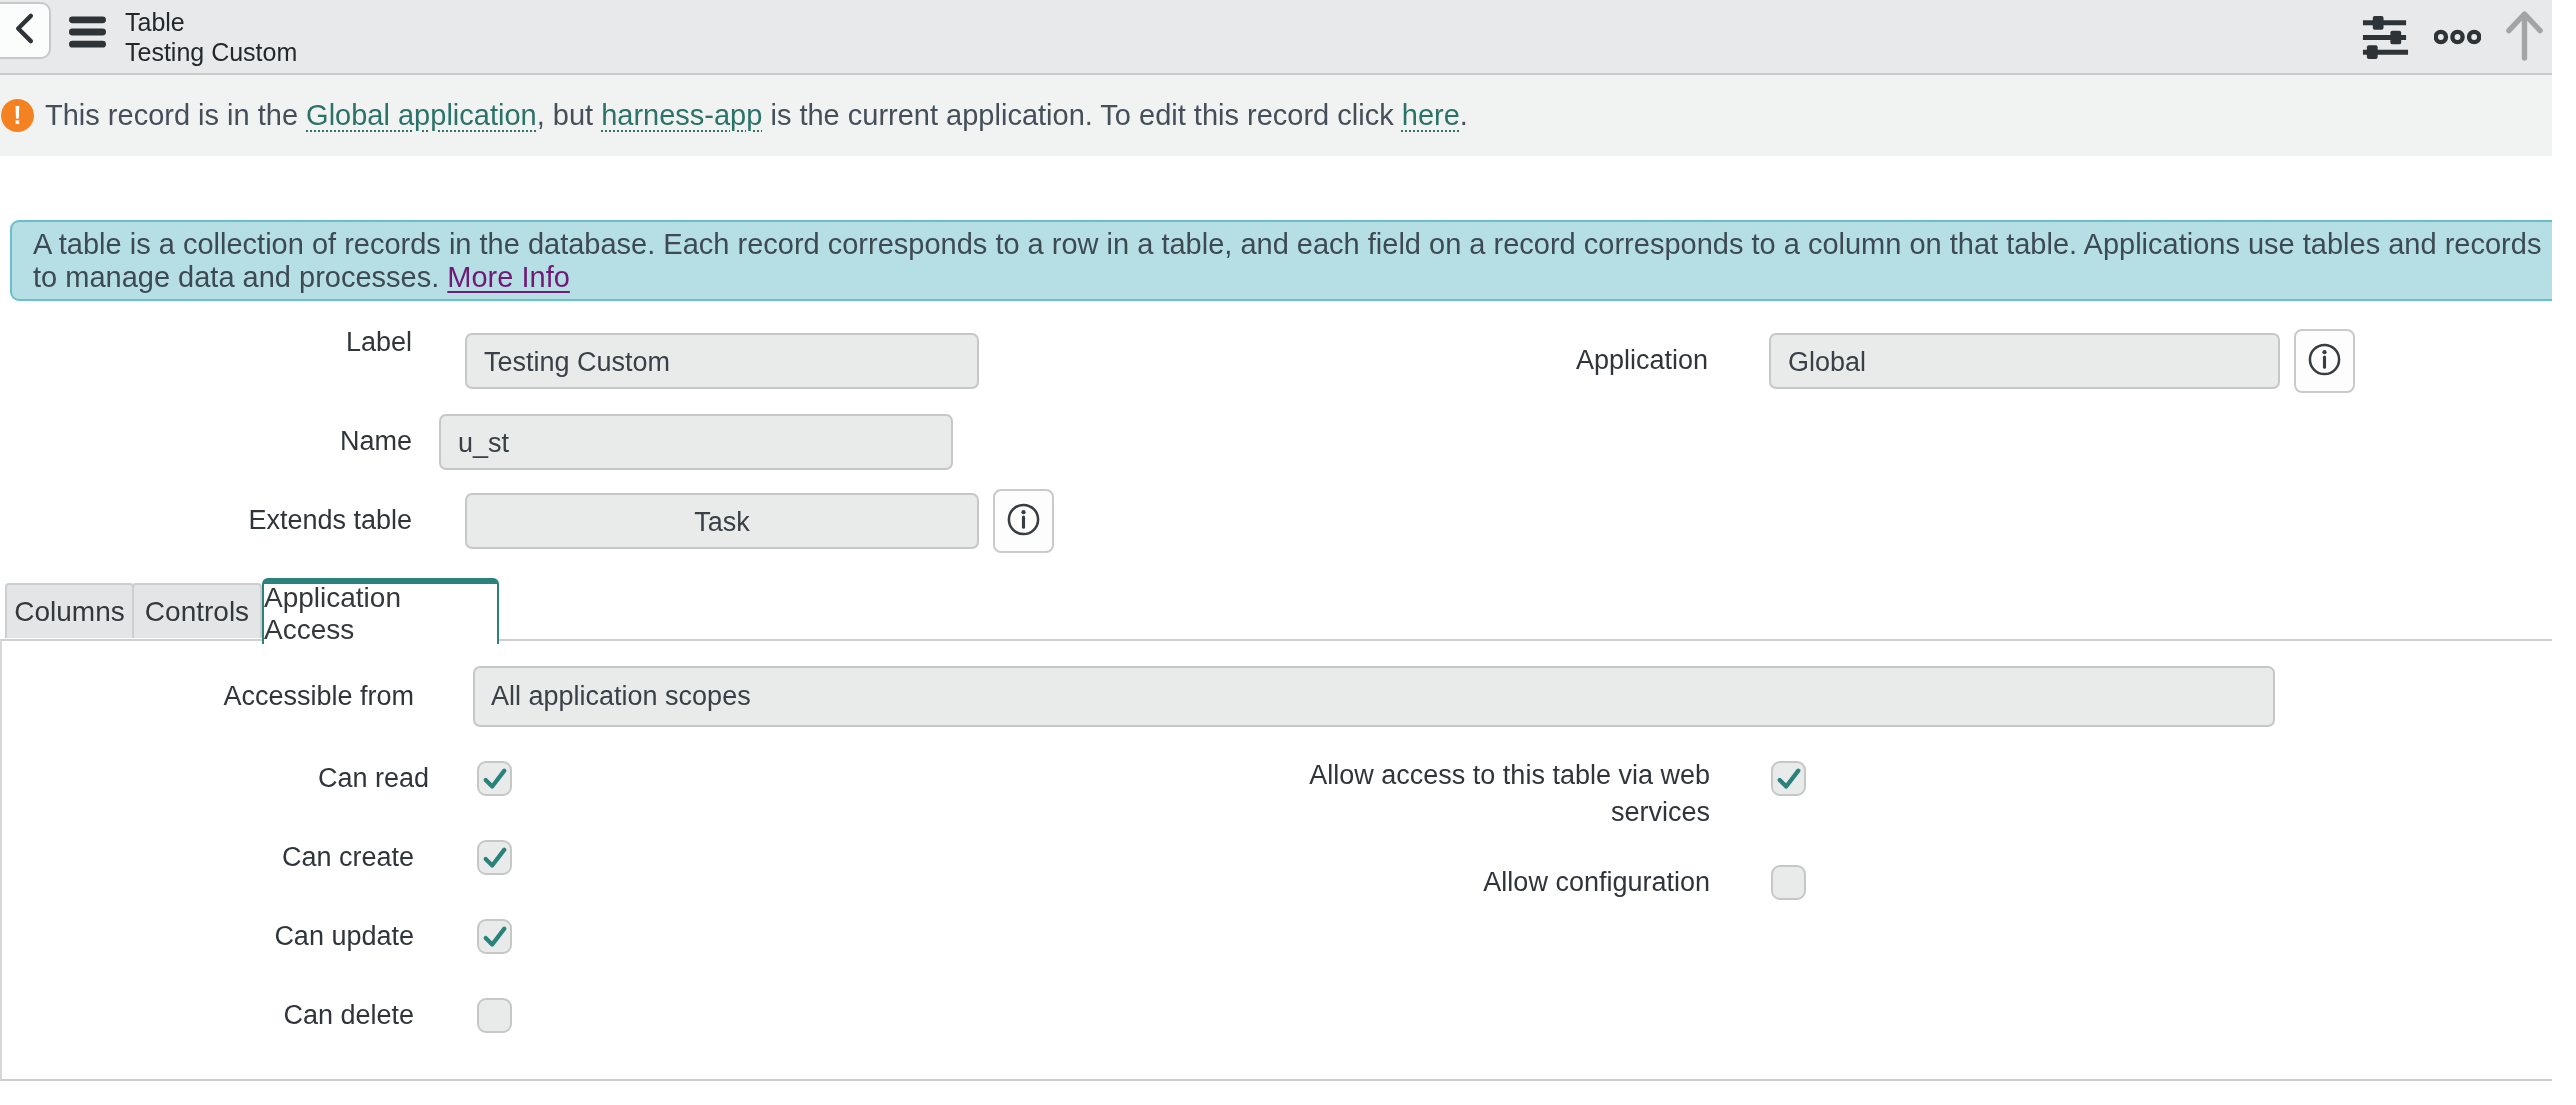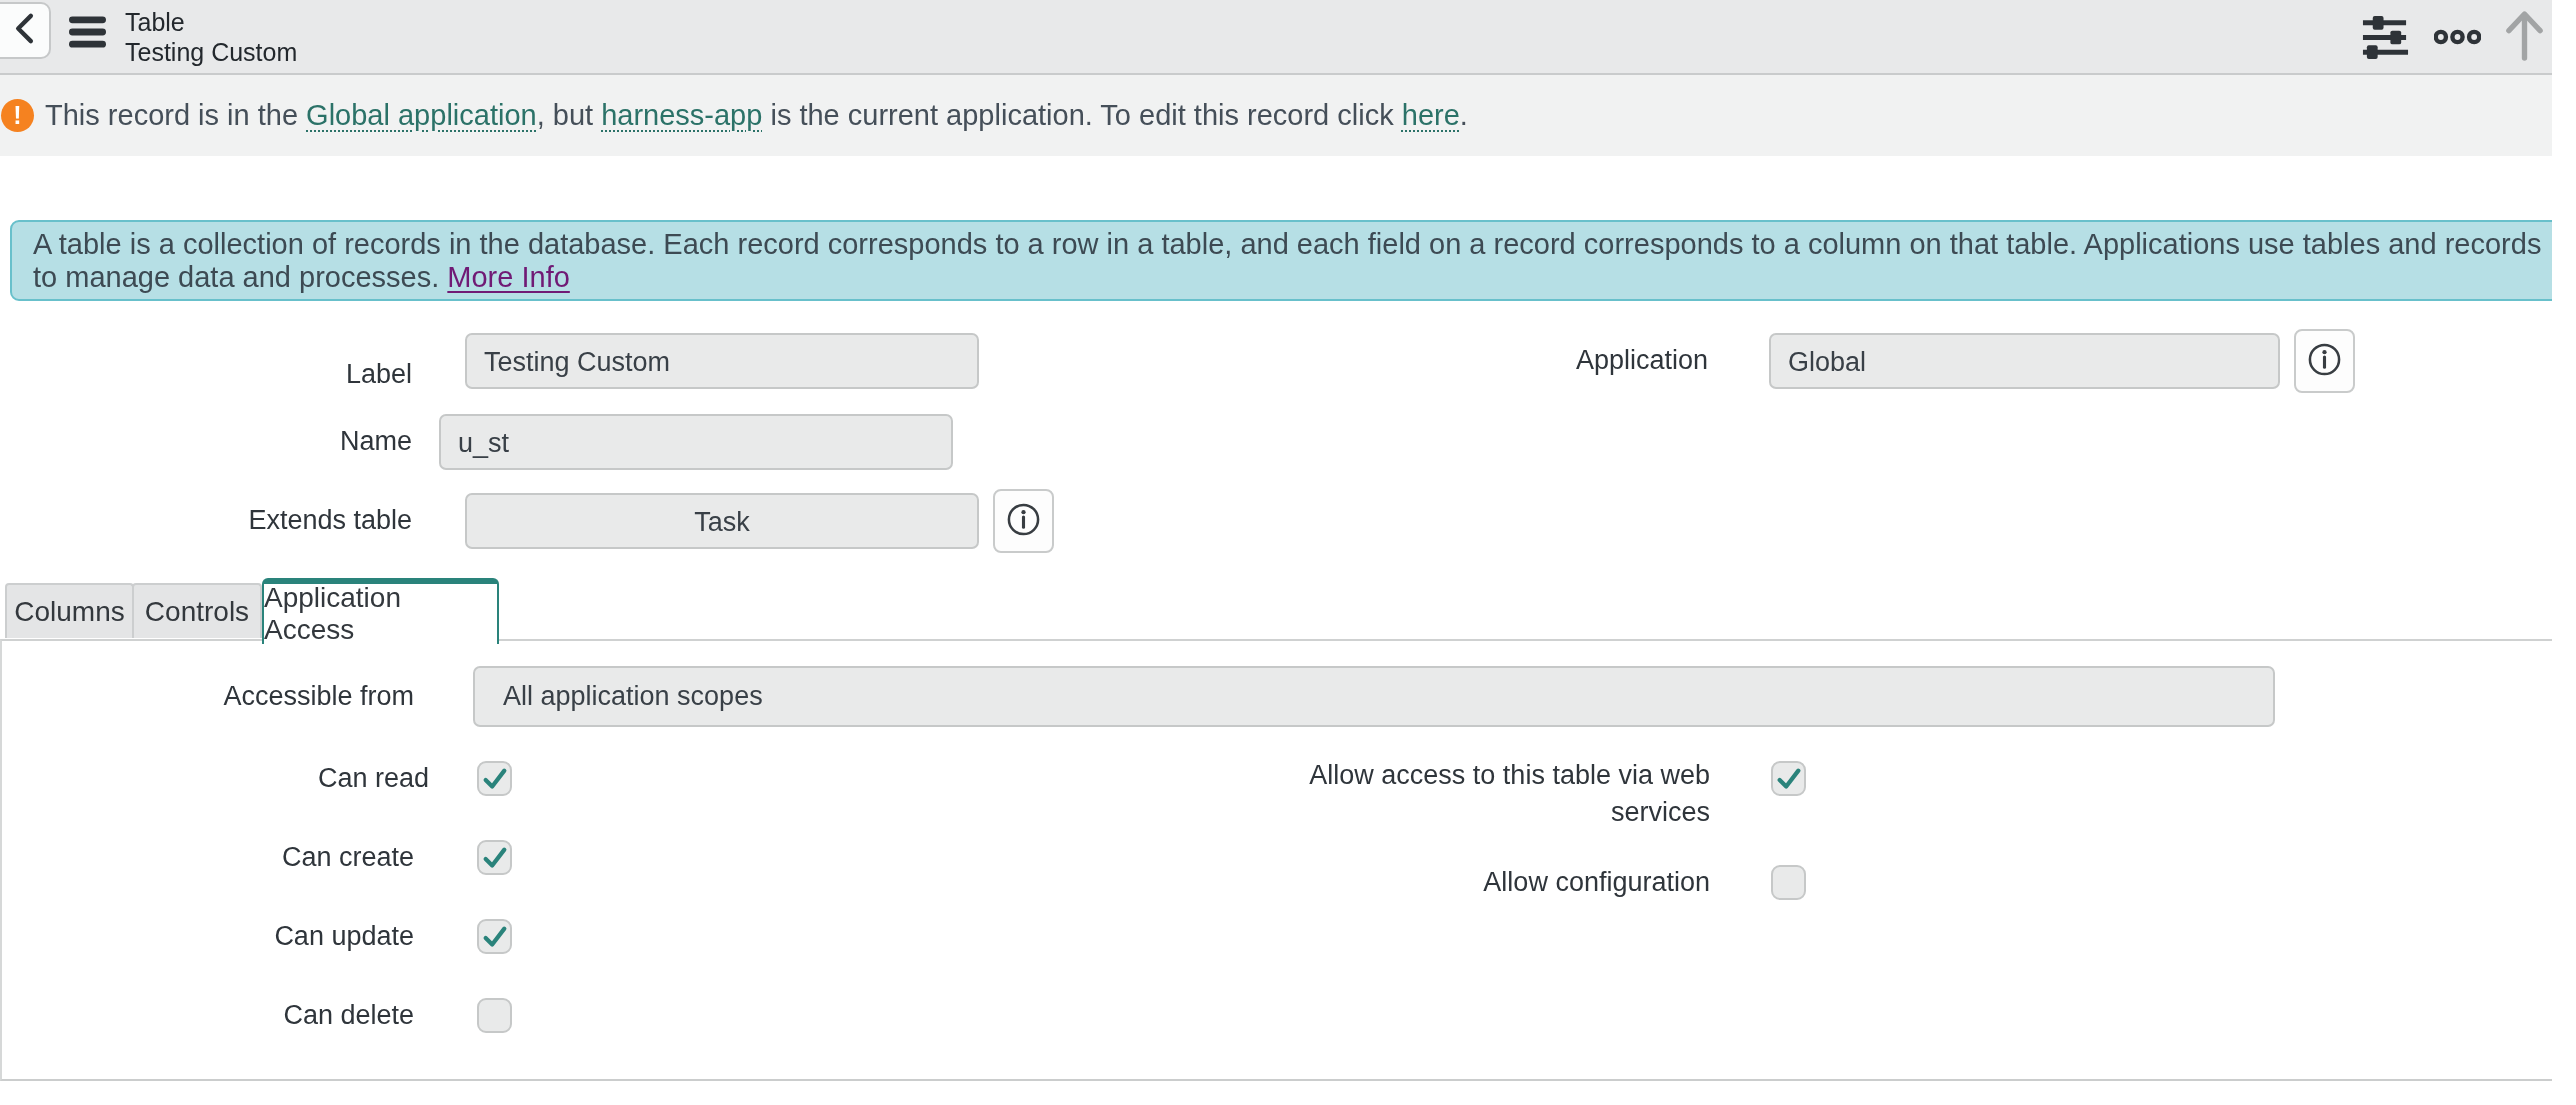--- a/index.html
+++ b/index.html
@@ -34,21 +34,21 @@
                  background:#b6dfe5; border:2px solid #68c0cb; border-radius:9px;
                  display:flex; align-items:center; padding:0 24px 0 21px;
                  font-size:29px; color:#3d4a53; }
   .info-banner a { color:#701a75; text-decoration:underline; text-underline-offset:4px; cursor:pointer; white-space:nowrap; }
 
   
   .fld-label { position:absolute; text-align:right; font-size:27px; color:#2f353b; }
   .fld-input { position:absolute; background:#e9eaea; border:2px solid #c6c8c8; border-radius:7px;
                font-size:27px; color:#394047; padding:0 17px; cursor:default; }
   .lh57 { line-height:54px; height:56px; }
-  .l-label  { left:0; top:347px; width:412px; }
+  .l-label  { left:0; top:315px; width:412px; }
   .i-label  { left:465px; top:333px; width:514px; }
   .l-name   { left:0; top:414px; width:412px; }
   .i-name   { left:439px; top:414px; width:514px; }
   .l-ext    { left:0; top:493px; width:412px;padding-left:28px; }
   .i-ext    { left:465px; top:493px; width:514px;text-align:center; }
   .l-app    { left:1281px; top:333px; width:427px; }
   .i-app    { left:1769px; top:333px; width:511px; }
   .info-btn { position:absolute; width:61px; height:64px; background:#fdfdfd;
               border:2px solid #c9cbcb; border-radius:8px;
               display:flex; align-items:center; justify-content:center; cursor:pointer; }
@@ -67,21 +67,21 @@
                 border-radius:6px 6px 0 0; z-index:2; }
 
   
   .content { position:absolute; left:0; top:639px; width:2576px; height:442px; background:#fff;
              border-top:2px solid #cfd1d1; border-bottom:2px solid #cbcdcd; border-left:2px solid #d6d8d8;
              z-index:1; }
   .c-label { position:absolute; text-align:right; font-size:27px; color:#2f353b; }
   .l-accfrom { left:0; top:25px; width:412px; line-height:61px; }
   .sel-accfrom { position:absolute; left:471px; top:25px; width:1802px; height:61px;
                  background:#e9eaea; border:2px solid #c6c8c8; border-radius:7px;
-                 font-size:27px; color:#394047; line-height:57px; padding:0 28px; cursor:pointer; }
+                 font-size:27px; color:#394047; line-height:57px; padding:0 16px; cursor:pointer; }
   .checkbox { position:absolute; width:35px; height:35px; background:#e9eaea;
               border:2px solid #c6c8c8; border-radius:9px;
               display:flex; align-items:center; justify-content:center; cursor:pointer; }
   .checkbox svg { display:none; }
   .checkbox.checked svg { display:block; }
   .cb-label { line-height:35px; }
   .l-read   { left:15px; top:120px; width:412px; }  .cb-read   { left:475px;  top:120px; }
   .l-create { left:0; top:199px; width:412px; }  .cb-create { left:475px;  top:199px; }
   .l-update { left:0; top:278px; width:412px; }  .cb-update { left:475px;  top:278px; }
   .l-delete { left:0; top:357px; width:412px; }  .cb-delete { left:475px;  top:357px; }

